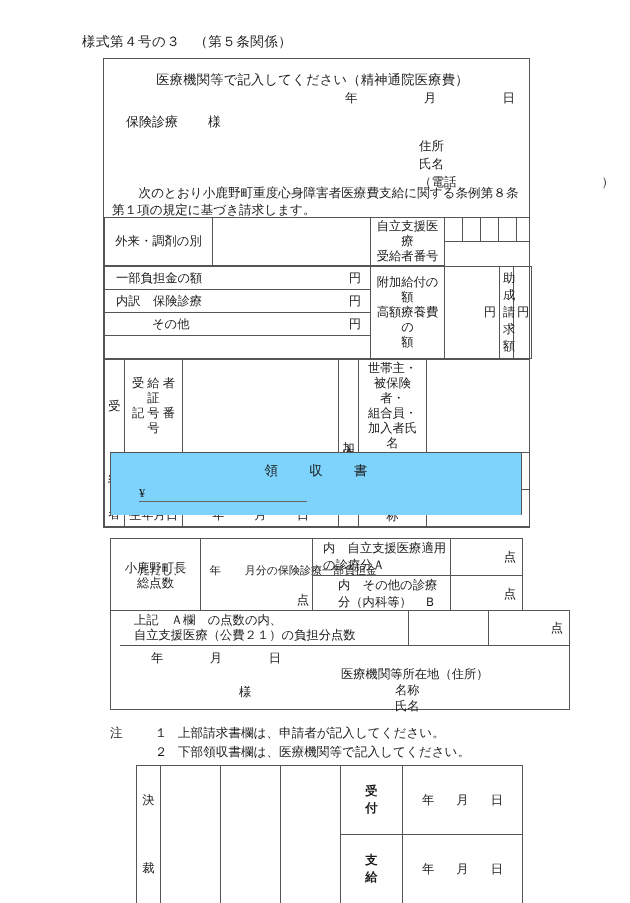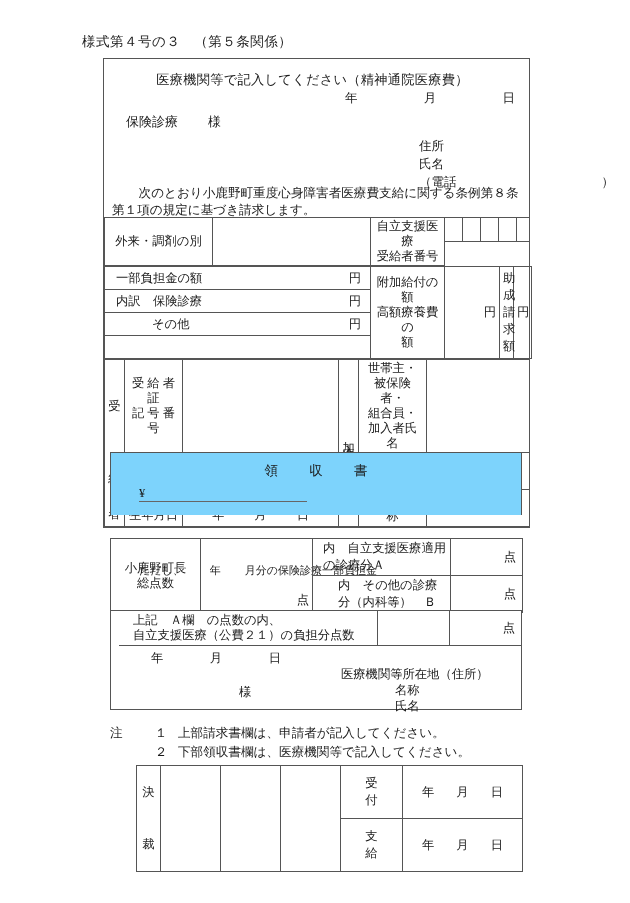--- a/index.html
+++ b/index.html
@@ -119,21 +119,22 @@
     text-orientation: upright;
     letter-spacing: 4px;
     line-height: 1;
     margin: 0 auto;
     display: block;
     font-size: 12.3px;
   }
   .spread2 {
     display: flex;
     justify-content: space-around;
-    padding: 8px 4px;
+    padding: 16px 4px;
+    font-weight: bold;
   }
   .spread3 {
     display: flex;
     justify-content: space-between;
     padding: 0 10px;
   }
   .tight { line-height: 15px; }
   .lbl-sm { font-size: 11.6px; }
   .yen-right {
     display: flex;
@@ -193,21 +194,21 @@
     top: 538px;
     width: 412px;
     box-sizing: border-box;
   }
 
   
   .lower-box {
     position: absolute;
     left: 110px;
     top: 610px;
-    width: 412px;
+    width: 460px;
     border: 1px solid #555;
     box-sizing: border-box;
     background: #fff;
   }
   .lower-inst {
     position: relative;
     height: 63px;
   }
   .date-line {
     position: absolute;

